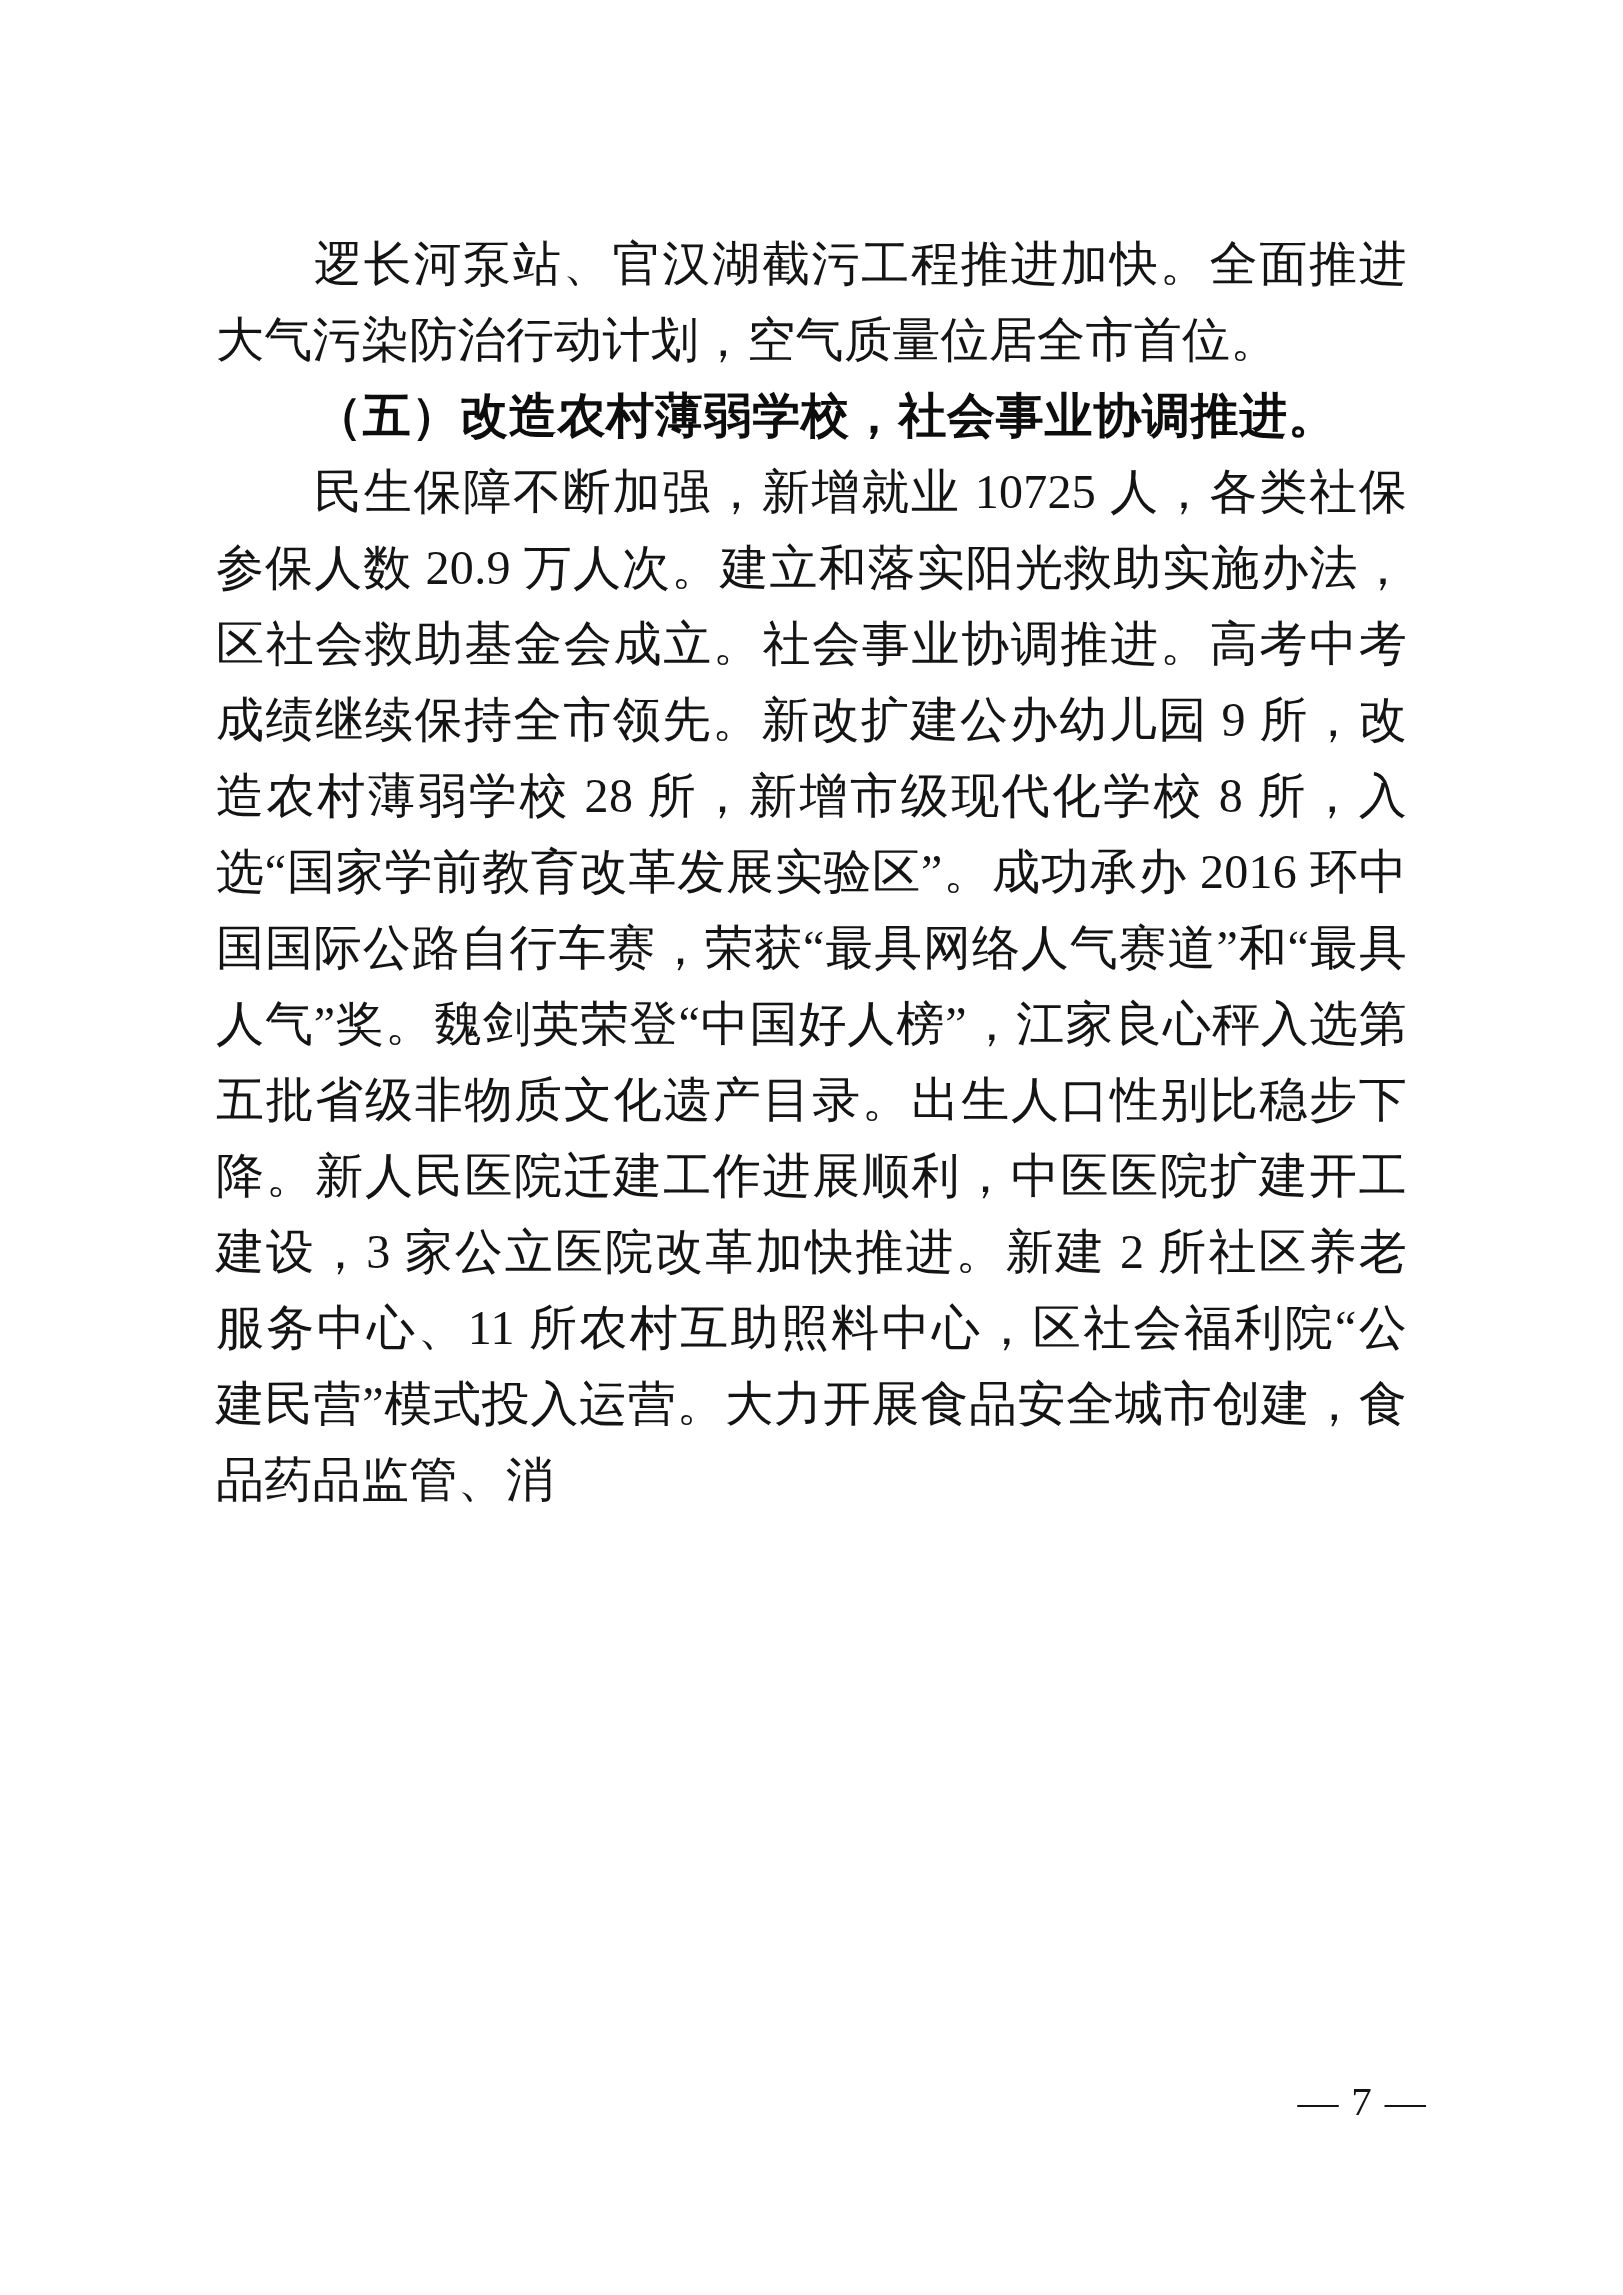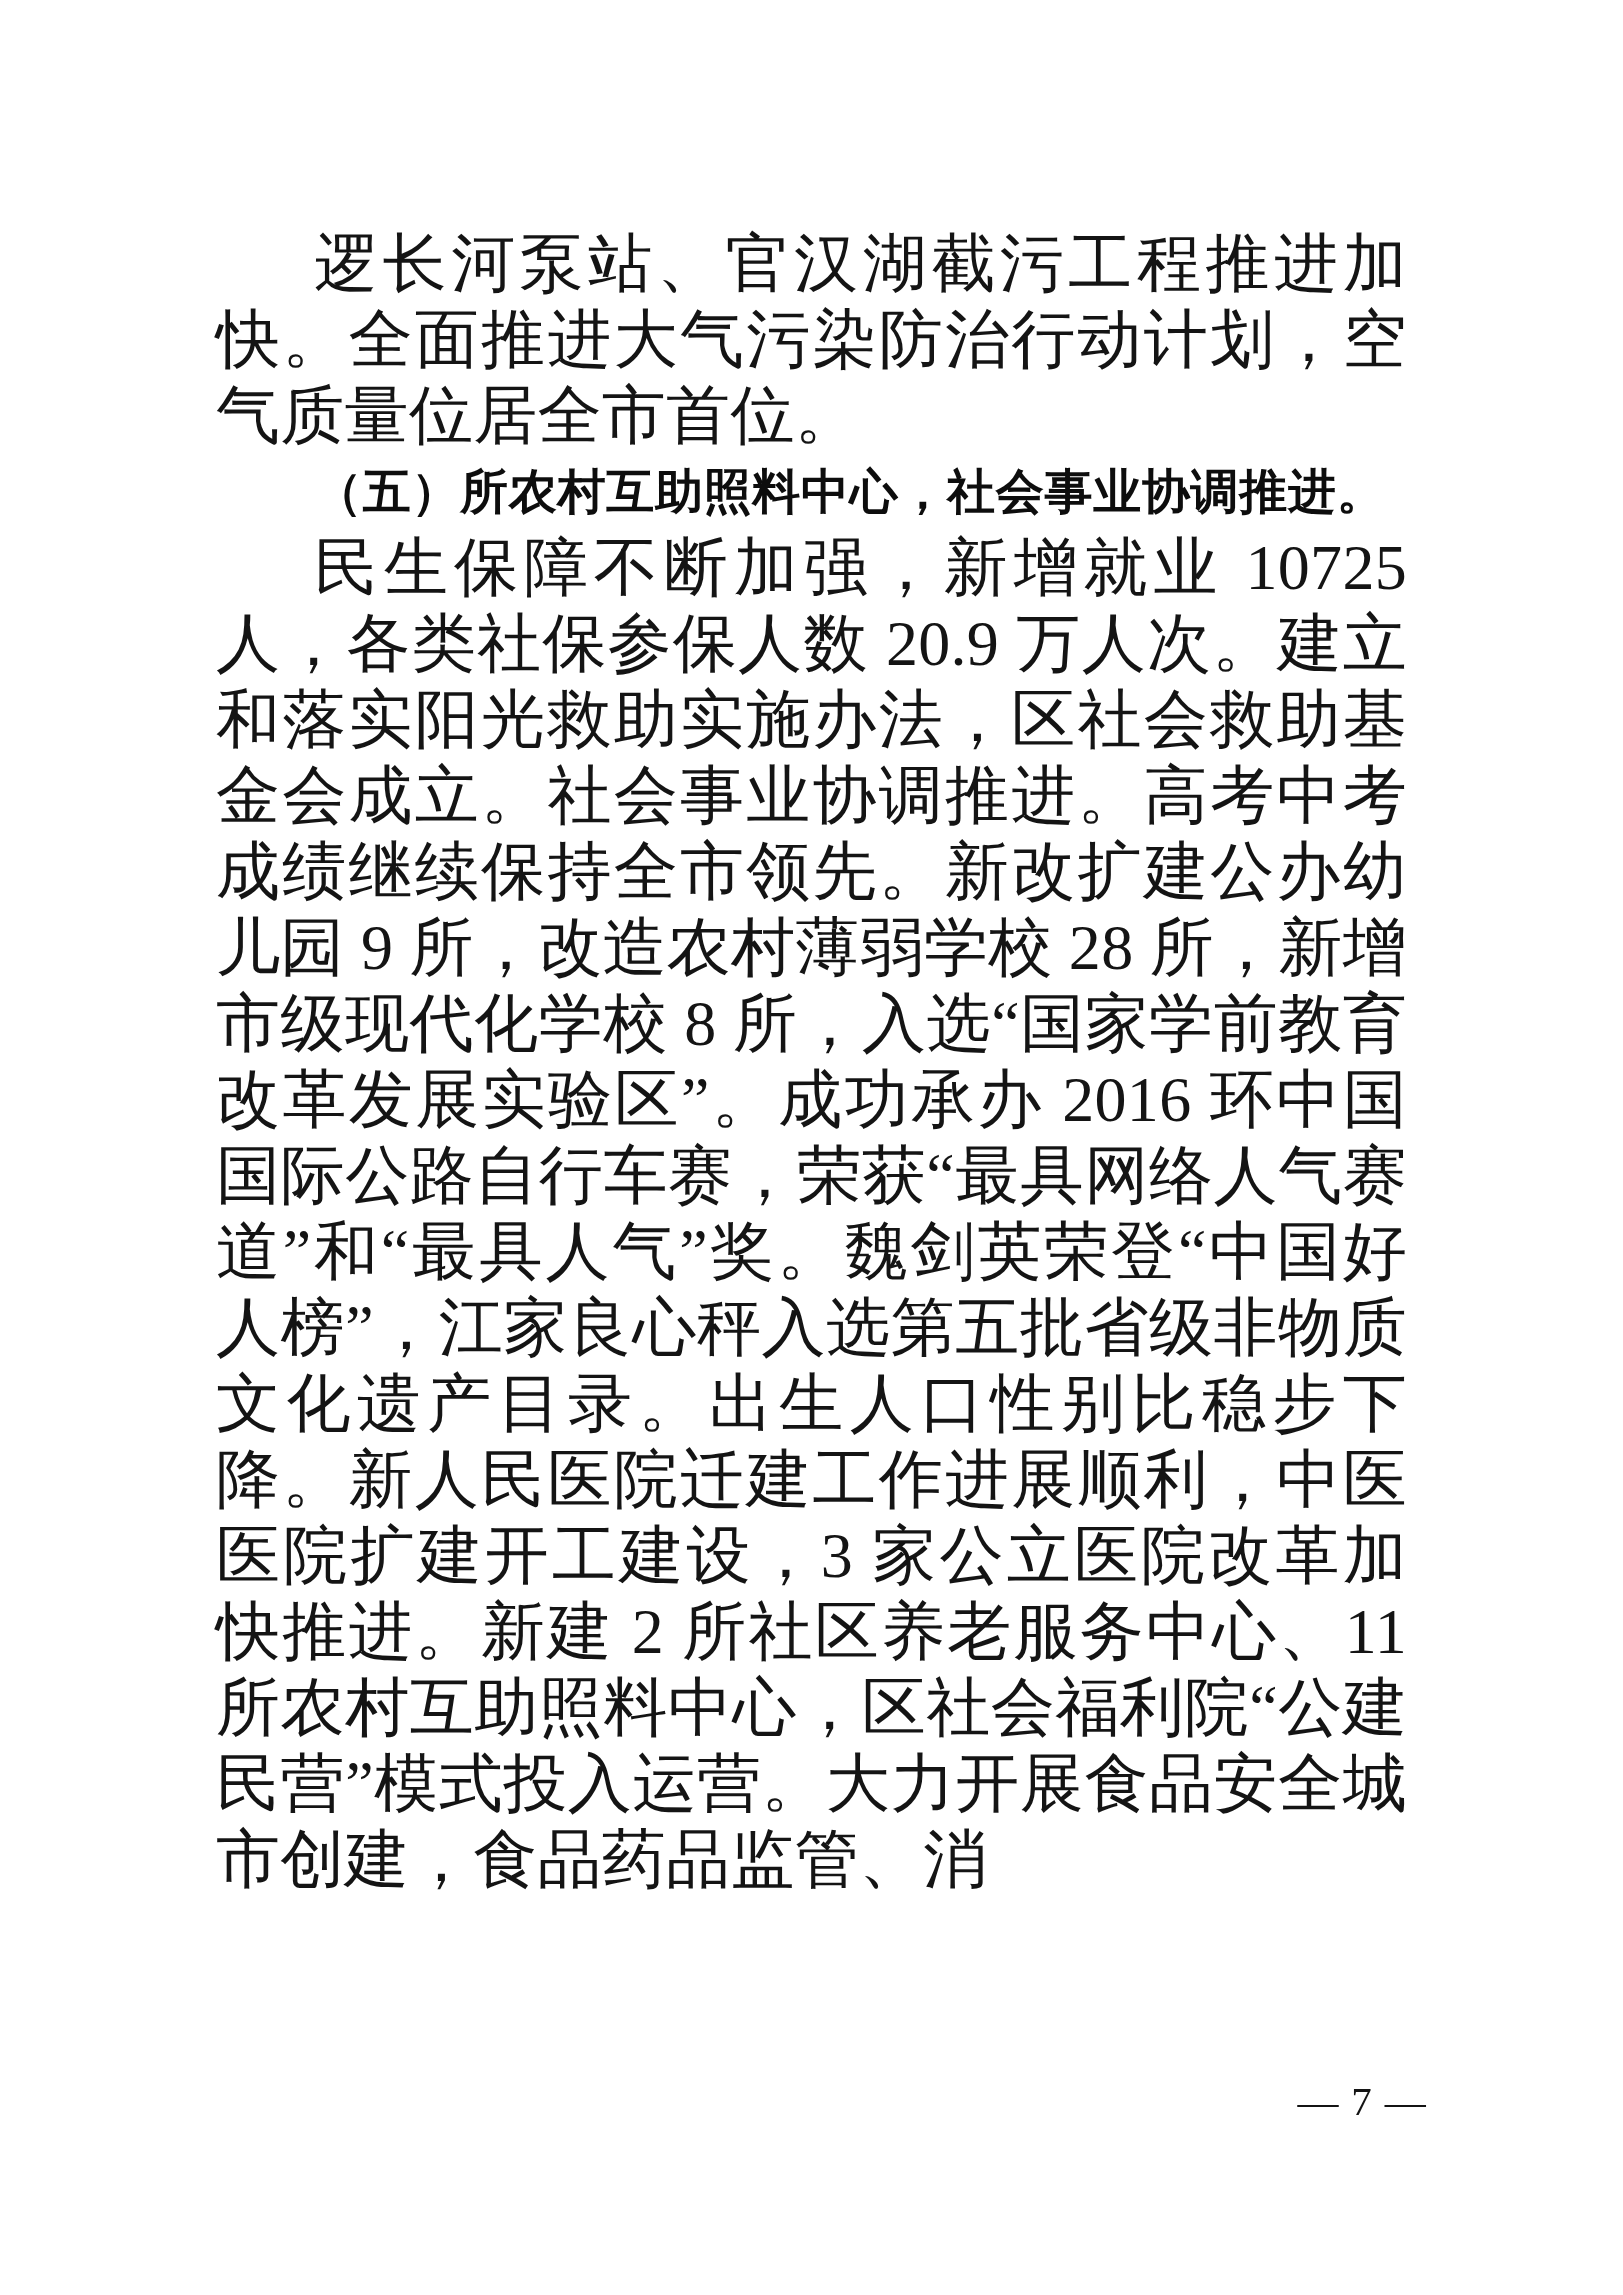--- a/index.html
+++ b/index.html
@@ -24,21 +24,21 @@
     background: #ffffff;
   }
   .content {
     position: absolute;
     left: 216px;
     top: 226px;
     width: 1191px;
   }
   p.para {
     margin: 0 0 0 0;
-    font-size: 64px;
+    font-size: 48px;
     line-height: 76px;
     text-align: justify;
     text-justify: inter-ideograph;
     letter-spacing: 0.3px;
     font-family: "Liberation Serif", "DejaVu Serif", serif;
     color: #141414;
   }
   p.indent {
     text-indent: 98px;
   }
@@ -60,18 +60,18 @@
     color: #141414;
     letter-spacing: 1.3px;
   }
 </style>
 </head>
 <body>
 
 <div class="page">
   <div class="content">
     <p class="para indent">逻长河泵站、官汉湖截污工程推进加快。全面推进大气污染防治行动计划，空气质量位居全市首位。</p>
-    <p class="heading">（五）所农村互助照料中心，社会事业协调推进。</p>
+    <p class="heading">（五）改造农村薄弱学校，社会事业协调推进。</p>
     <p class="para indent">民生保障不断加强，新增就业 10725 人，各类社保参保人数 20.9 万人次。建立和落实阳光救助实施办法，区社会救助基金会成立。社会事业协调推进。高考中考成绩继续保持全市领先。新改扩建公办幼儿园 9 所，改造农村薄弱学校 28 所，新增市级现代化学校 8 所，入选“国家学前教育改革发展实验区”。成功承办 2016 环中国国际公路自行车赛，荣获“最具网络人气赛道”和“最具人气”奖。魏剑英荣登“中国好人榜”，江家良心秤入选第五批省级非物质文化遗产目录。出生人口性别比稳步下降。新人民医院迁建工作进展顺利，中医医院扩建开工建设，3 家公立医院改革加快推进。新建 2 所社区养老服务中心、11 所农村互助照料中心，区社会福利院“公建民营”模式投入运营。大力开展食品安全城市创建，食品药品监管、消</p>
   </div>
   <div class="page-number">— 7 —</div>
 </div>
 
 
 </body></html>

